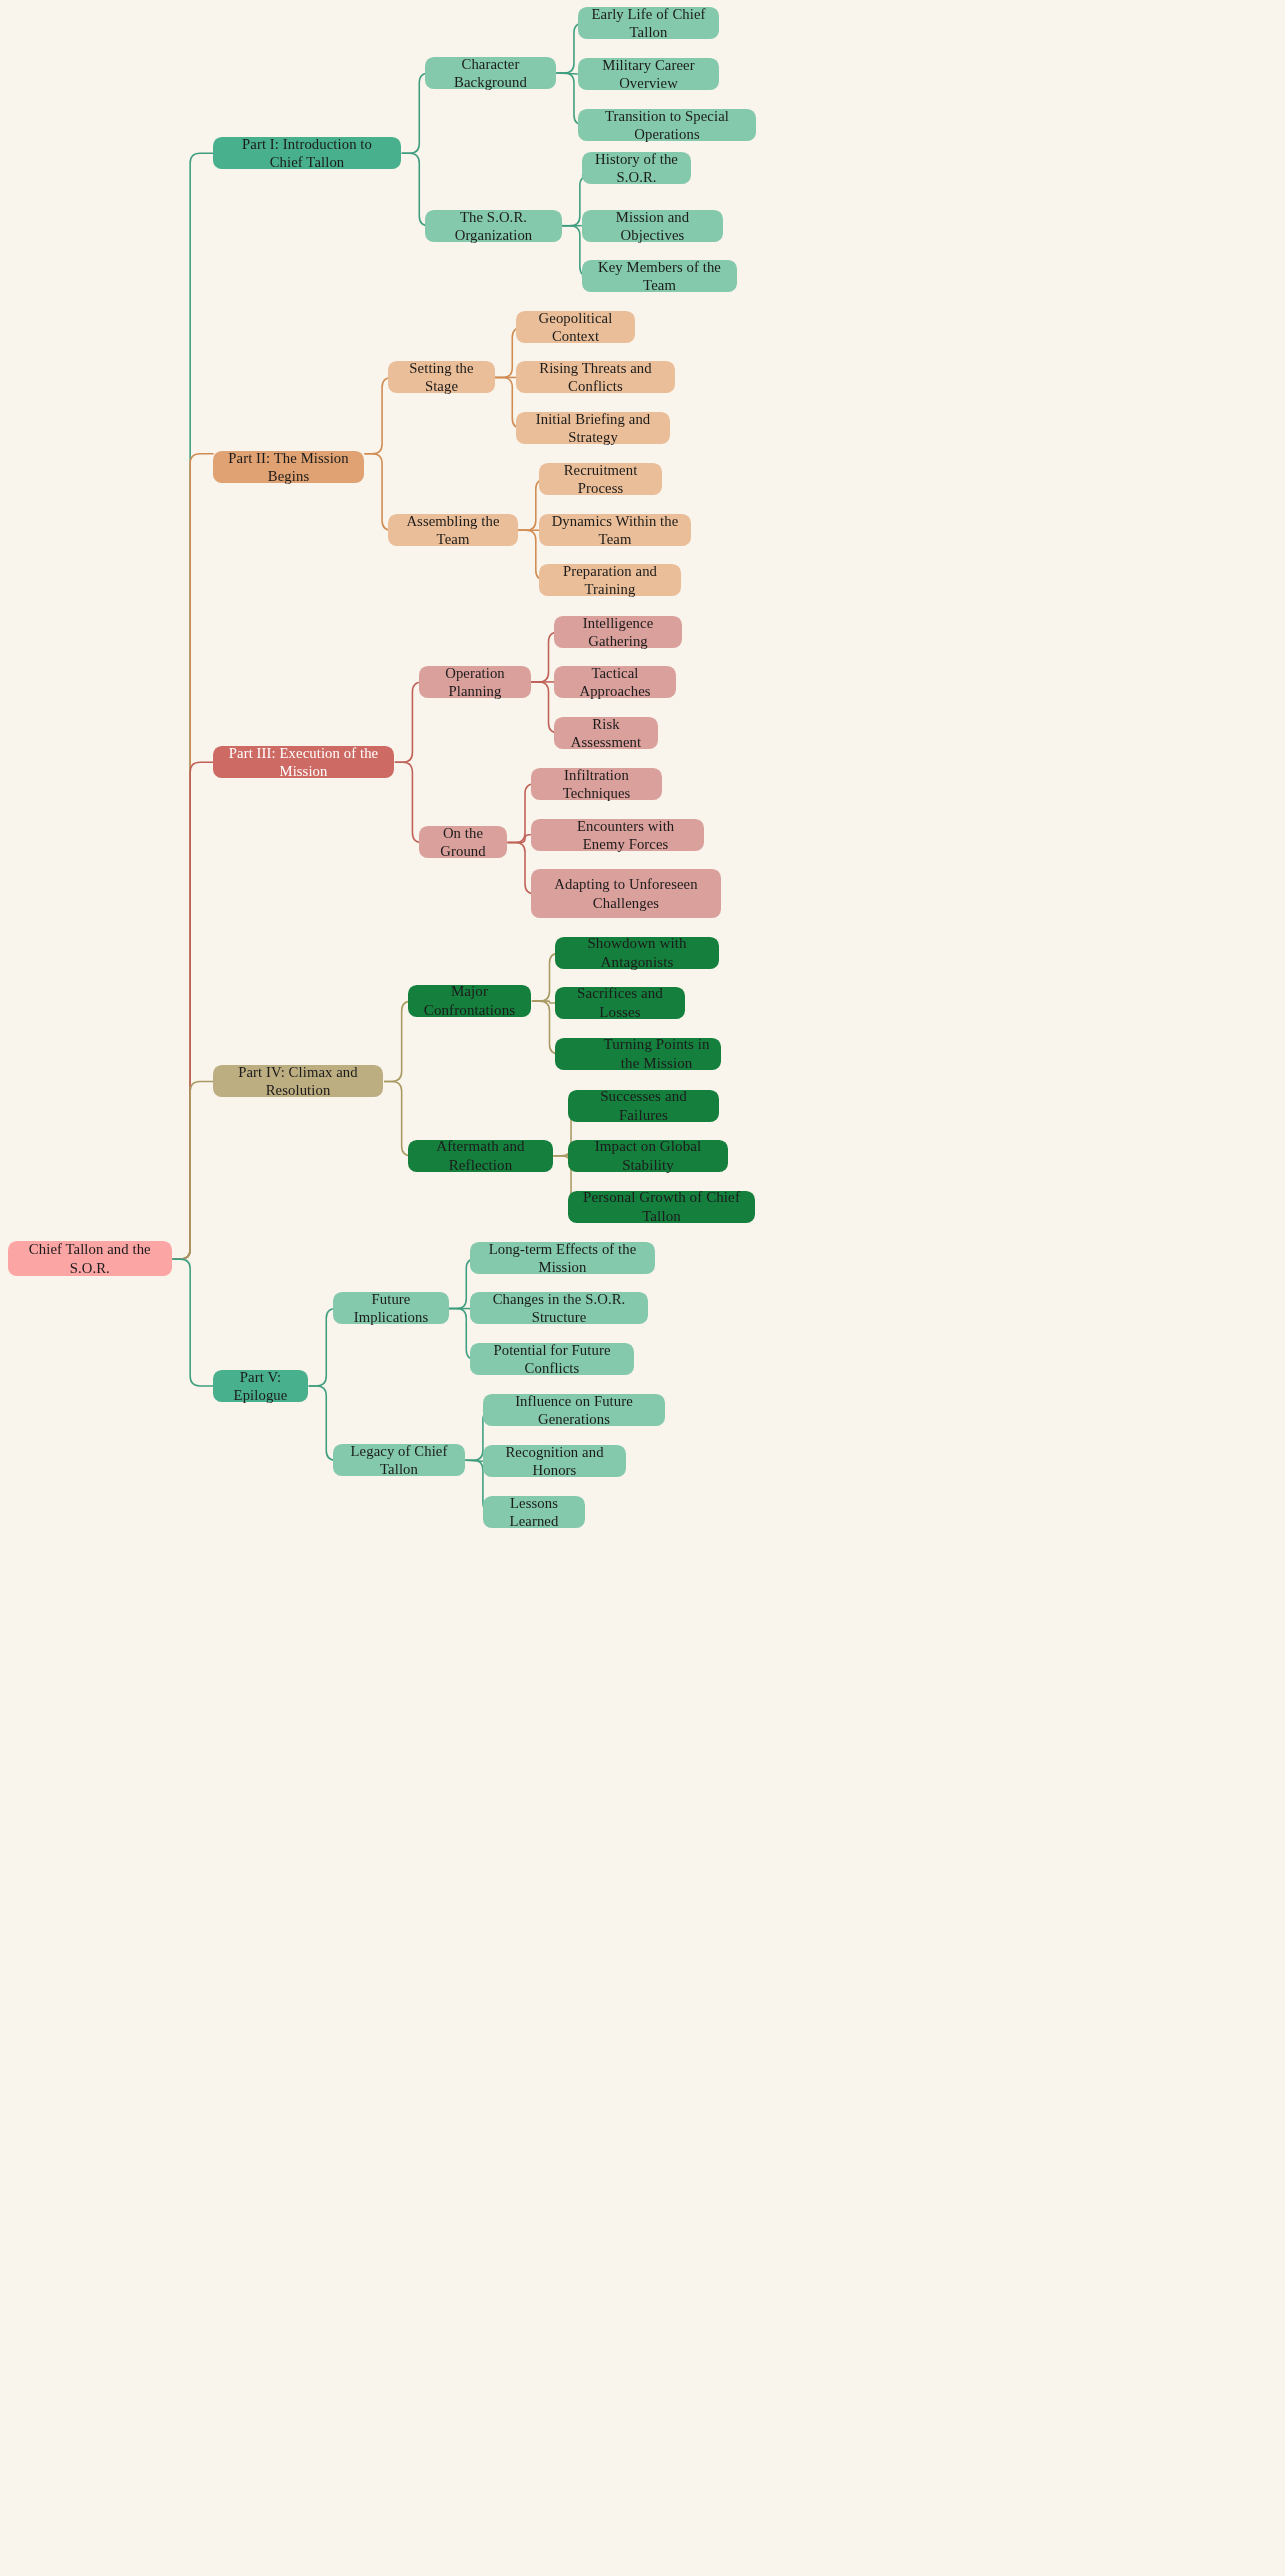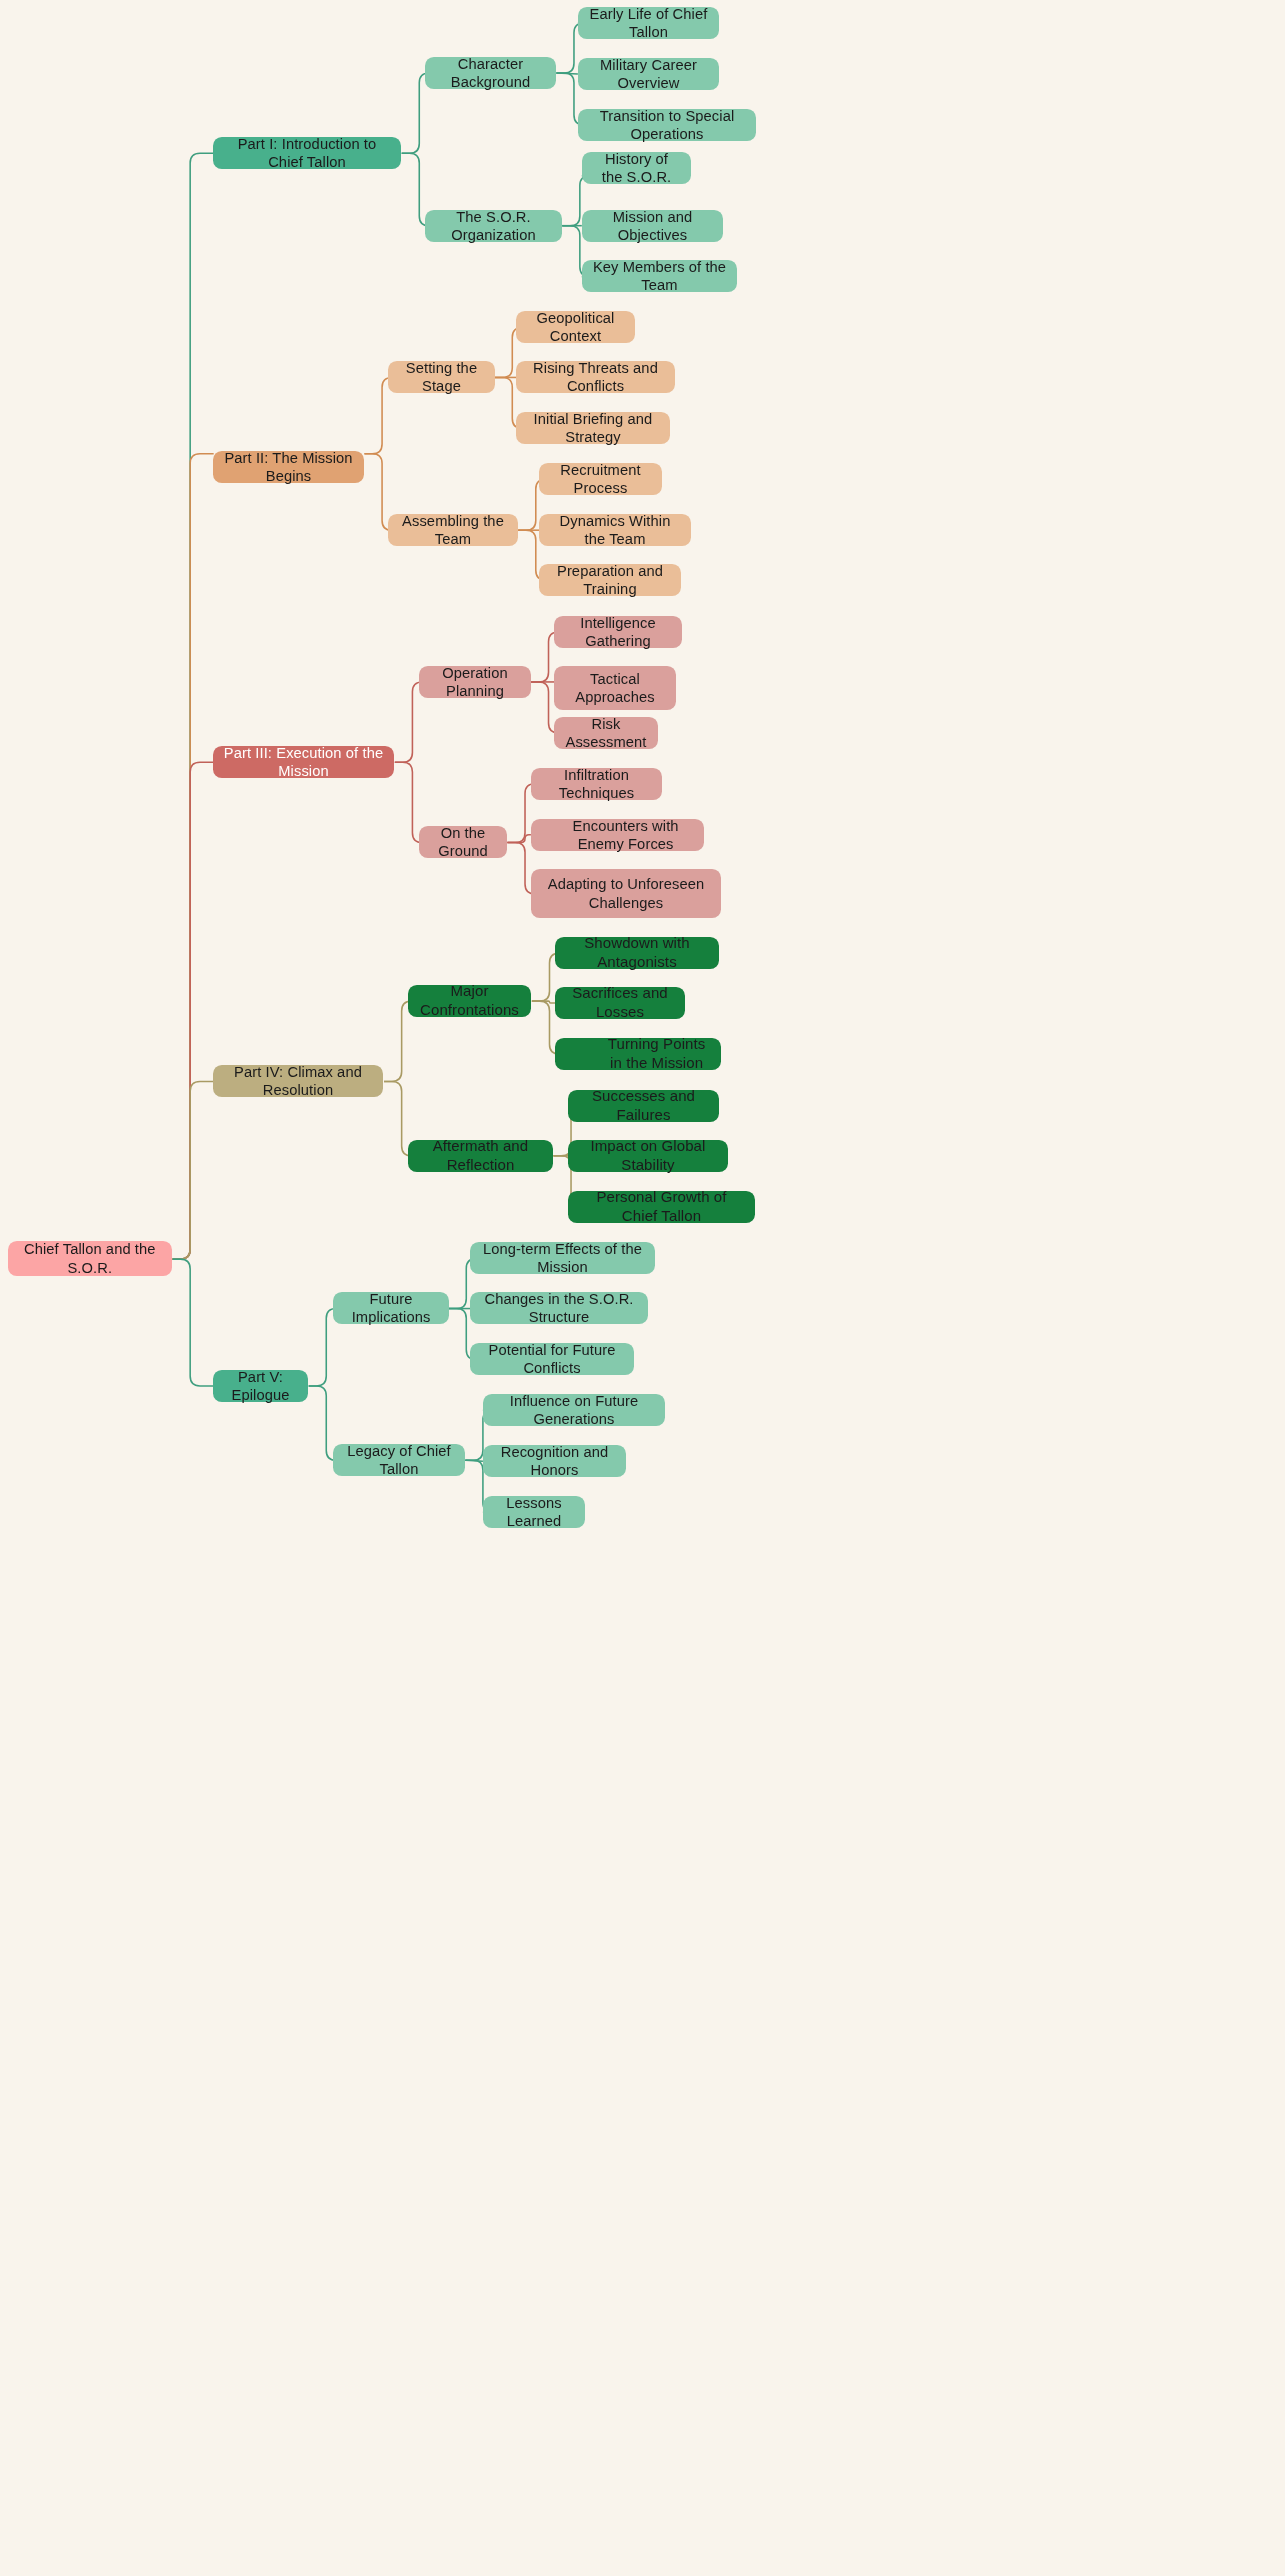--- a/index.html
+++ b/index.html
@@ -31,20 +31,21 @@
     display: flex;
     align-items: center;
     justify-content: center;
     text-align: center;
     border-radius: 8.8px;
     color: #1b1b1b;
     line-height: 1.25;
     padding: 0 10.8px;
     white-space: pre-line;
     letter-spacing: 0.1px;
+    font-family: Liberation Serif, serif;
   }
   .node.root      { background: #fca5a5; font-size: 14.7px; }
   .node.l1-green  { background: #48b08c; font-size: 14.7px; }
   .node.l1-orange { background: #e0a272; font-size: 14.7px; }
   .node.l1-red    { background: #cd6a64; font-size: 14.7px; color: #ffffff; }
   .node.l1-olive  { background: #bcae80; font-size: 14.7px; }
   .node.g2        { background: #84c9ac; font-size: 14.7px; }
   .node.o2        { background: #eabe98; font-size: 14.7px; }
   .node.r2        { background: #daa09c; font-size: 14.7px; }
   .node.v2        { background: #15803d; font-size: 15px; justify-content: center; }
@@ -115,21 +116,21 @@
     <div class="node o2" style="left: 516px; top: 311px; width: 119px; height: 32px;"><span>Geopolitical Context</span></div>
     <div class="node o2" style="left: 516px; top: 361px; width: 159px; height: 32px;"><span>Rising Threats and Conflicts</span></div>
     <div class="node o2" style="left: 516px; top: 412px; width: 154px; height: 32px;"><span>Initial Briefing and Strategy</span></div>
     <div class="node o2" style="left: 388px; top: 514px; width: 130px; height: 32px;"><span>Assembling the Team</span></div>
     <div class="node o2" style="left: 539px; top: 463px; width: 123px; height: 32px;"><span>Recruitment Process</span></div>
     <div class="node o2" style="left: 539px; top: 514px; width: 152px; height: 32px;"><span>Dynamics Within the Team</span></div>
     <div class="node o2" style="left: 539px; top: 564px; width: 142px; height: 32px;"><span>Preparation and Training</span></div>
     <div class="node l1-red" style="left: 213px; top: 746px; width: 181px; height: 32px;"><span>Part III: Execution of the Mission</span></div>
     <div class="node r2" style="left: 419px; top: 666px; width: 112px; height: 32px;"><span>Operation Planning</span></div>
     <div class="node r2" style="left: 554px; top: 616px; width: 128px; height: 32px;"><span>Intelligence Gathering</span></div>
-    <div class="node r2" style="left: 554px; top: 666px; width: 122px; height: 44px;"><span>Tactical Approaches</span></div>
+    <div class="node r2" style="left: 554px; top: 666px; width: 122px; height: 32px;"><span>Tactical Approaches</span></div>
     <div class="node r2" style="left: 554px; top: 717px; width: 104px; height: 32px;"><span>Risk Assessment</span></div>
     <div class="node r2" style="left: 419px; top: 826px; width: 88px; height: 32px;"><span>On the Ground</span></div>
     <div class="node r2" style="left: 531px; top: 768px; width: 131px; height: 32px;"><span>Infiltration Techniques</span></div>
     <div class="node r2" style="left: 531px; top: 819px; width: 173px; height: 32px; padding-left: 27px;"><span>Encounters with Enemy Forces</span></div>
     <div class="node r2" style="left: 531px; top: 869px; width: 190px; height: 49px;"><span>Adapting to Unforeseen
 Challenges</span></div>
     <div class="node l1-olive" style="left: 213px; top: 1065px; width: 170px; height: 32px;"><span>Part IV: Climax and Resolution</span></div>
     <div class="node v2" style="left: 408px; top: 985px; width: 123px; height: 32px;"><span>Major Confrontations</span></div>
     <div class="node v2" style="left: 555px; top: 937px; width: 164px; height: 32px;"><span>Showdown with Antagonists</span></div>
     <div class="node v2" style="left: 555px; top: 987px; width: 130px; height: 32px;"><span>Sacrifices and Losses</span></div>

